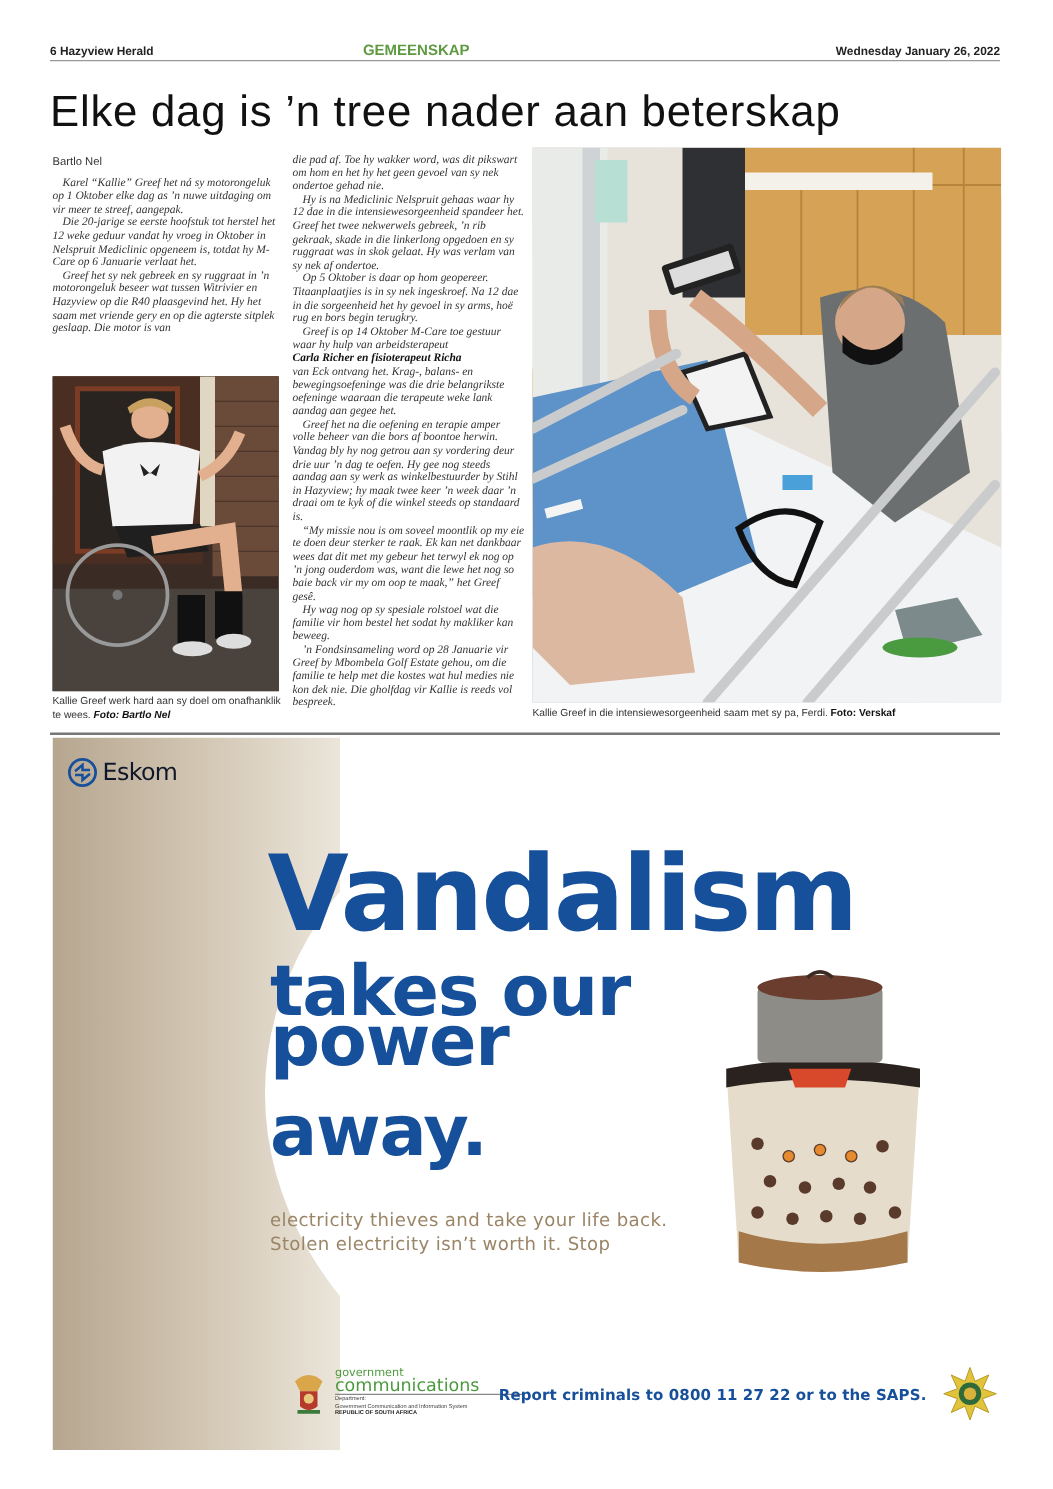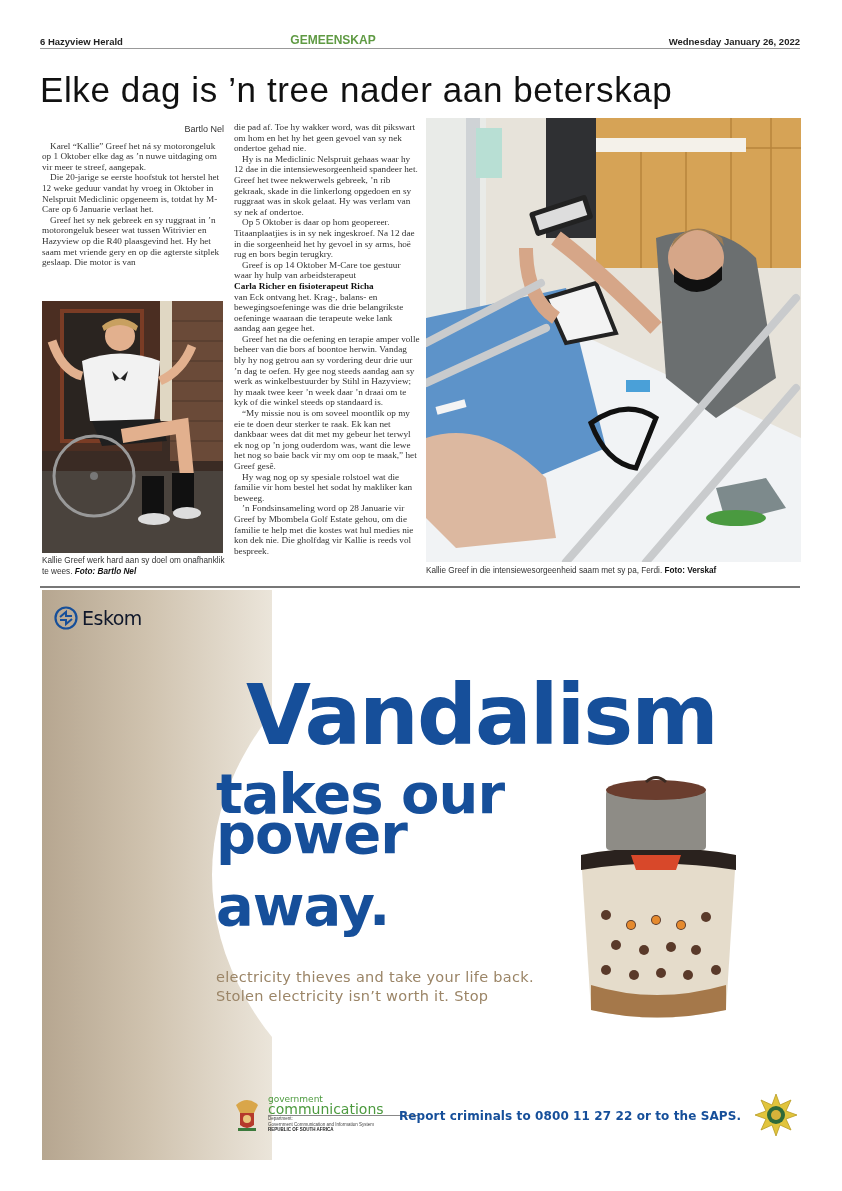--- a/index.html
+++ b/index.html
@@ -3,22 +3,22 @@
 <meta charset="utf-8">
 <style>
   html,body{margin:0;padding:0;background:#fff;}
   body{width:842px;height:1191px;position:relative;overflow:hidden;font-family:"Liberation Serif",serif;color:#222;}
   .abs{position:absolute;}
   .hdr{font-family:"Liberation Sans",sans-serif;font-size:9.5px;font-weight:bold;color:#222;top:36px;}
   .section{font-family:"Liberation Sans",sans-serif;font-size:12px;font-weight:bold;color:#5f9a43;top:33px;left:0;width:666px;text-align:center;}
   .hrule{left:40px;width:760px;height:1px;background:#888;}
   .headline{left:40px;top:70px;font-family:"Liberation Sans",sans-serif;font-size:35px;color:#111;letter-spacing:0.6px;white-space:nowrap;}
   .col{font-size:9.2px;line-height:10.6px;color:#333;}
-  .col p{margin:0;text-indent:8px;}
-  .byline{font-family:"Liberation Sans",sans-serif;font-size:9px;text-align:right;margin-bottom:6px;color:#333;}
+  .col p{margin:0;text-indent:8px;font-style:italic;}
+  .byline{font-family:"Liberation Sans",sans-serif;font-size:9px;text-align:left;margin-bottom:6px;color:#333;}
   .bold-name{font-weight:bold;font-family:"Liberation Serif",serif;color:#111;}
   .caption{font-family:"Liberation Sans",sans-serif;font-size:8.2px;line-height:10.5px;color:#333;}
   .caption b{color:#111;}
   
   .photo1{left:42px;top:301px;width:181px;height:252px;background:linear-gradient(180deg,#5a3a2a 0%,#7a4a32 25%,#3b2e28 60%,#2a2622 100%);overflow:hidden;}
   .photo2{left:426px;top:118px;width:375px;height:444px;background:linear-gradient(160deg,#d8d5cc 0%,#e8e4d8 30%,#c9a36a 31%,#d8a957 45%,#e5dfd2 55%,#b9c7d6 70%,#e2e6ec 100%);overflow:hidden;}
   
   .ad{left:42px;top:590px;width:758px;height:570px;background:#fff;overflow:hidden;}
   .ad-band{left:0;top:0;width:230px;height:570px;background:linear-gradient(90deg,#b6a690 0%,#cfc2ae 45%,#ebe5da 100%);}
   .ad-curve{left:170px;top:-40px;width:900px;height:650px;border-radius:50%/50%;background:#fff;}
@@ -146,21 +146,21 @@
   <div class="abs ad-curve"></div>
 
   <div class="abs" style="left:12px;top:16px;display:flex;align-items:center;gap:4px;">
     <svg width="24" height="24" viewBox="0 0 24 24">
       <circle cx="12" cy="12" r="10.5" fill="none" stroke="#164f9a" stroke-width="2.2"></circle>
       <path d="M6 11 L12 6 L12 10 L18 10 M18 13 L12 18 L12 14 L6 14" fill="none" stroke="#164f9a" stroke-width="2"></path>
     </svg>
     <span style="font-family:'DejaVu Sans',sans-serif;font-size:19px;color:#0f172a;letter-spacing:-0.5px;">Eskom</span>
   </div>
 
-  <div class="abs v-big" style="left:172px;top:80px;font-size:84px;line-height:90px;margin-left:32px;">Vandalism</div>
+  <div class="abs v-big" style="left:172px;top:80px;font-size:84px;line-height:90px;">Vandalism</div>
   <div class="abs v-big" style="left:174px;top:176px;font-size:56px;line-height:56px;letter-spacing:-1px;">takes our</div>
   <div class="abs v-big" style="left:174px;top:216px;font-size:56px;line-height:56px;letter-spacing:-1px;">power</div>
   <div class="abs v-big" style="left:174px;top:288px;font-size:56px;line-height:56px;letter-spacing:-1px;">away.</div>
 
   <div class="abs sub" style="left:174px;top:378px;">
     <div>electricity thieves and take your life back.</div>
     <div>Stolen electricity isn’t worth it. Stop</div>
   </div>
 
   <div class="abs" style="left:534px;top:185px;">

